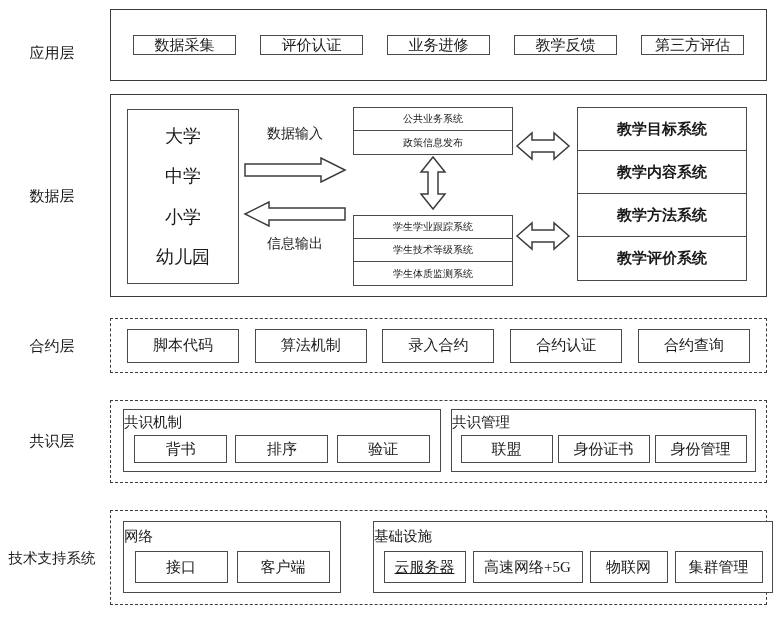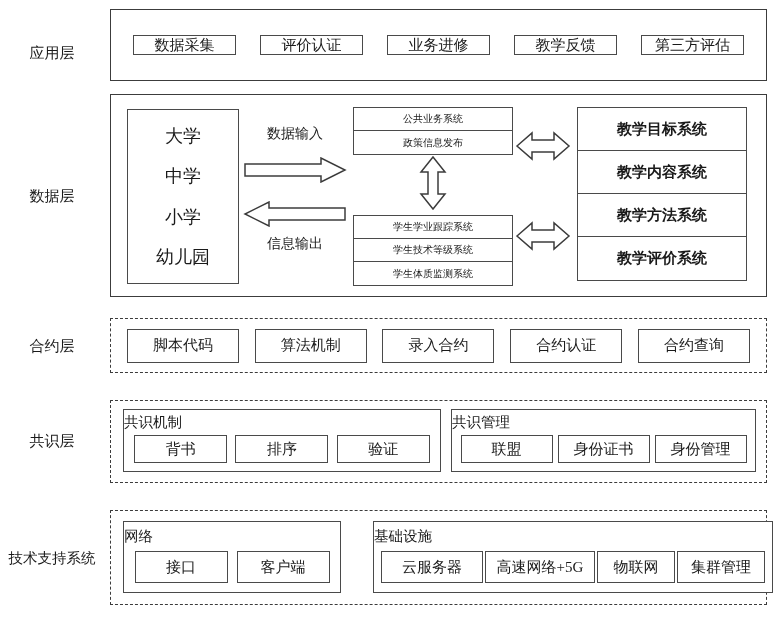--- a/index.html
+++ b/index.html
@@ -259,21 +259,21 @@
 
   
   #tech-layer {
     top: 510px;
     height: 95px;
   }
   #tech-network { left: 12px;  width: 218px; top: 10px; height: 72px; }
   #tech-infra   { left: 242px; width: 400px; top: 10px; height: 72px; margin-left: 20px; }
   #tech-network .group-row .cell { width: 93px; height: 32px; }
   #tech-infra   .group-row .cell { height: 32px; }
-  #tech-infra .c-cloud   { width: 102px; }
+  #tech-infra .c-cloud   { width: 82px; text-decoration: underline; }
   #tech-infra .c-network { width: 110px; }
   #tech-infra .c-iot     { width: 78px; }
   #tech-infra .c-cluster { width: 88px; }
   #tech-layer .group-title { margin-top: 5px; }
   #tech-layer .group-row { padding-top: 5px; }
 </style>
 </head>
 <body>
 
 <div id="diagram">

